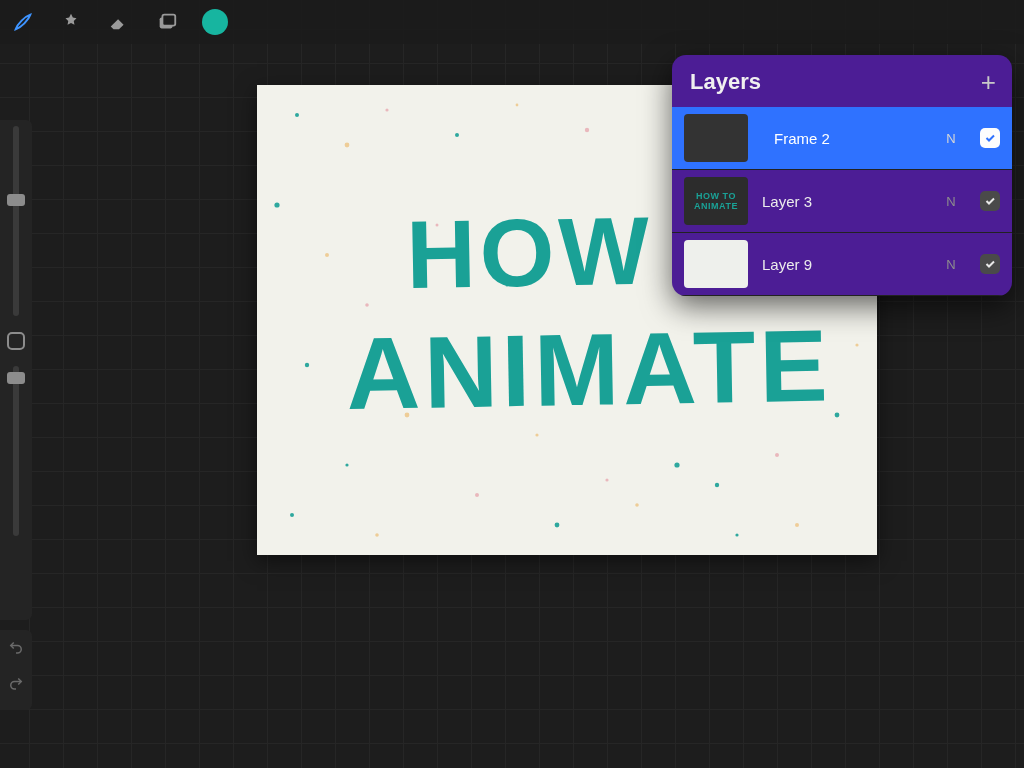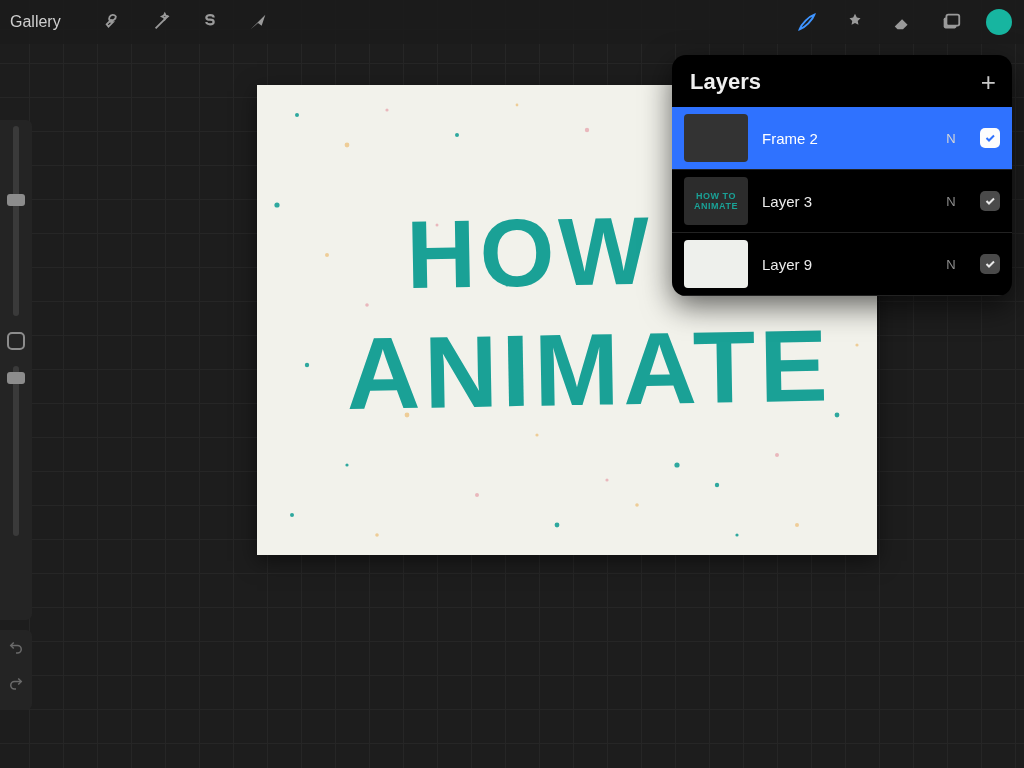--- a/index.html
+++ b/index.html
@@ -48,37 +48,37 @@
     overflow:hidden;
   }
   .artboard svg { width:100%; height:100%; display:block; }
   .hand-text {
     font-family: "Arial Black", Impact, sans-serif;
     font-weight:900; fill:#1aa196; letter-spacing:4px;
   }
   
   .layers-panel {
     position:absolute; top:55px; right:12px; width:340px;
-    background:#000000; border-radius:14px; box-shadow:0 10px 30px rgba(0,0,0,0.6);
+    background:#4c1d95; border-radius:14px; box-shadow:0 10px 30px rgba(0,0,0,0.6);
     overflow:hidden;
   }
   .lp-header { display:flex; align-items:center; justify-content:space-between; padding:14px 16px 12px 18px;}
   .lp-title { color:#f0f0f0; font-size:22px; font-weight:600; }
   .lp-add { color:#c8c8c8; font-size:26px; line-height:20px; cursor:pointer; }
   .layer-row {
     display:flex; align-items:center; height:62px; padding:0 12px 0 12px; gap:14px;
     position:relative;
   }
   .layer-row.selected { background:#2f72ff; }
   .layer-thumb { width:64px; height:48px; border-radius:4px; background:#3a3a3a; flex-shrink:0; display:flex; align-items:center; justify-content:center; overflow:hidden;}
   .layer-thumb.white { background:#fdfdfd; }
   .layer-thumb.offwhite { background:#eef0ec; }
   .thumb-text { color:#1aa196; font-size:9px; font-weight:900; line-height:10px; text-align:center; letter-spacing:0.5px;}
   .layer-name { flex:1; color:#ececec; font-size:15px; }
-  .layer-row.selected .layer-name { color:#fff; }
+  .layer-row.selected .layer-name { color:#fff;margin-left:12px; }
   .blend-letter { color:#d6d6d6; font-size:13px; margin-right:8px; width:14px; text-align:center;}
   .layer-row:not(.selected) .blend-letter { color:#8d8d8d; }
   .vis-check {
     width:20px; height:20px; border-radius:5px; background:#fdfdfd;
     display:flex; align-items:center; justify-content:center; cursor:pointer;
   }
   .layer-row:not(.selected) .vis-check { background:#4a4a4a; }
   .vis-check svg { width:12px; height:12px; }
   .layer-row:not(.selected) .vis-check svg path { stroke:#e8e8e8; }
   .layer-row.selected .vis-check svg path { stroke:#2f72ff; }
@@ -125,44 +125,20 @@
         <circle cx="540" cy="440" r="2" fill="#eec98f"></circle>
       <circle cx="480" cy="450" r="1.6" fill="#1aa196"></circle>
         <circle cx="280" cy="350" r="1.6" fill="#eec98f"></circle>
     </g>
     <text x="150" y="200" class="hand-text" font-size="96" transform="rotate(-1 320 200)">HOW TO</text>
     <text x="90" y="320" class="hand-text" font-size="102" transform="rotate(-1 320 320)">ANIMATE</text>
   </svg>
 </div>
 
 <div class="topbar">
-  <div class="tb-left">
-    <span class="gallery-label">Gallery</span>
-    <span class="tb-icon">
-      <svg viewBox="0 0 24 24" fill="none" stroke="currentColor" stroke-width="2">
-          <path d="M14 6a4 4 0 0 1-5.3 3.8L4 14.5 6 17l4.7-4.7A4 4 0 1 1 14 6z"></path>
-        </svg>
-    </span>
-    <span class="tb-icon">
-      <svg viewBox="0 0 24 24" fill="none" stroke="currentColor" stroke-width="2">
-          <path d="M5 19L19 5"></path>
-          <path d="M15 3l1 2 2 1-2 1-1 2-1-2-2-1 2-1z"></path>
-        </svg>
-    </span>
-    <span class="tb-icon">
-      <svg viewBox="0 0 24 24" fill="none" stroke="currentColor" stroke-width="2.4">
-          <path d="M16 7c0-1.5-2-2.5-4-2.5s-4 1-4 2.5 2 2.5 4 2.5 4 1 4 2.5-2 2.5-4 2.5-4-1-4-2.5"></path>
-        </svg>
-    </span>
-    <span class="tb-icon">
-      <svg viewBox="0 0 24 24" fill="currentColor">
-          <path d="M4 20L20 4l-4 12-4-3z"></path>
-        </svg>
-    </span>
-  </div>
   <div class="tb-right">
     <span class="tb-icon brush-icon">
       <svg viewBox="0 0 24 24" fill="none" stroke="#3e94ff" stroke-width="2.2">
           <path d="M4 20c2-6 10-14 16-16-2 6-10 14-16 16z"></path>
         </svg>
     </span>
     <span class="tb-icon">
       <svg viewBox="0 0 24 24" fill="currentColor">
           <path d="M12 3l2 4 4 1-3 3 .8 4L12 13l-3.8 2 .8-4-3-3 4-1z"></path>
         </svg>

